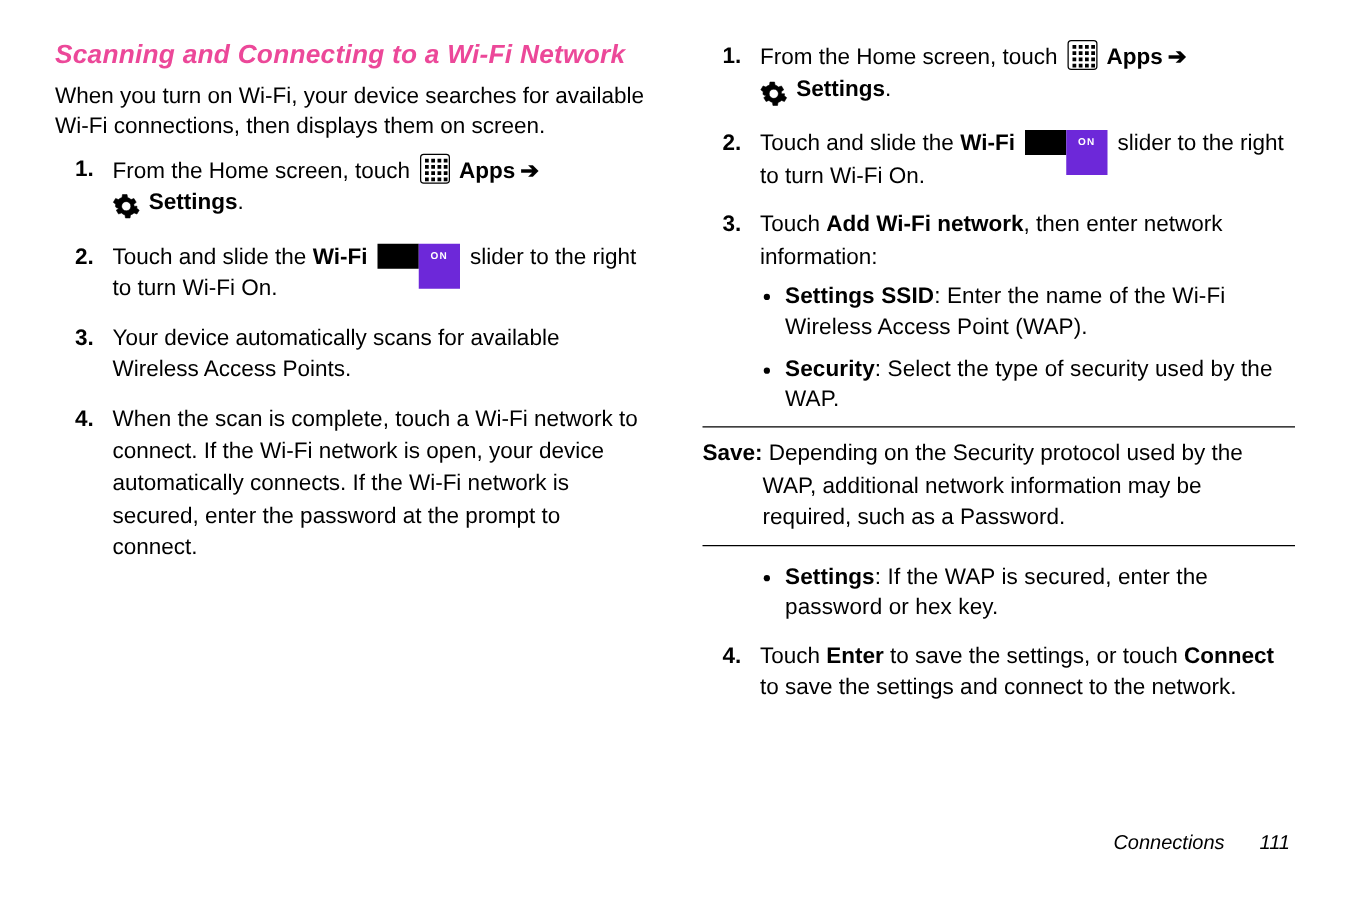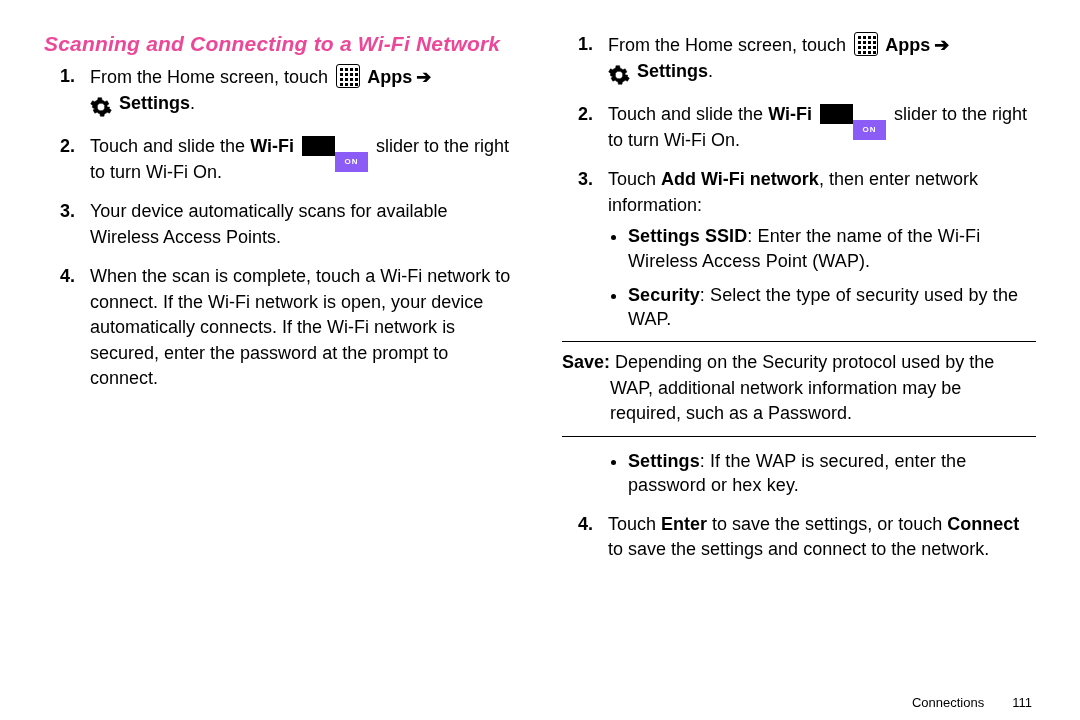--- a/index.html
+++ b/index.html
@@ -79,23 +79,24 @@
     padding: 8px 0 10px 0;
     margin: 6px 0 12px -46px;
     line-height: 1.4;
   }
   .note-block .note-indent {
     padding-left: 48px;
     text-indent: -48px;
   }
   .footer {
     position: absolute;
-    bottom: 10px;
+    bottom: 36px;
     right: 48px;
-    font-size: 13px;
+    font-size: 16px;
+    font-style: italic;
   }
   .footer .sp { display: inline-block; width: 28px; }
 
   
   .icon {
     display: inline-block;
     vertical-align: -4px;
   }
   .apps-icon {
     width: 22px; height: 22px;
@@ -124,38 +125,38 @@
     margin: 0 3px;
     position: relative;
   }
   .slider-icon .left {
     position: absolute; left:0; top:0;
     width: 33px; height: 20px;
     background: #000;
   }
   .slider-icon .right {
     position: absolute; left:33px; top:0;
-    width: 33px; height: 20px;
-    background: #8b5cf6;
+    width: 33px; height: 36px;
+    background: #6d28d9;
     text-align: center;
     color: #fff;
     font-size: 8px;
     line-height: 20px;
     font-weight: 700;
     letter-spacing: 1px;
-    margin-top: 16px;
   }
 </style>
 </head>
 <body>
 
 <div class="page">
 
   <div class="col col-left">
     <h3 class="sect">Scanning and Connecting to a Wi-Fi Network</h3>
+    <p class="intro">When you turn on Wi-Fi, your device searches for available Wi-Fi connections, then displays them on screen.</p>
 
     <ol class="steps">
       <li>
         <span>From the Home screen, touch</span>
         <span class="icon apps-icon">
           <span class="d1"></span><span class="d2"></span><span class="d3"></span><span class="d4"></span>
           <span class="d5"></span><span class="d6"></span><span class="d7"></span><span class="d8"></span>
           <span class="d9"></span><span class="d10"></span><span class="d11"></span><span class="d12"></span>
           <span class="d13"></span><span class="d14"></span><span class="d15"></span><span class="d16"></span>
         </span>

